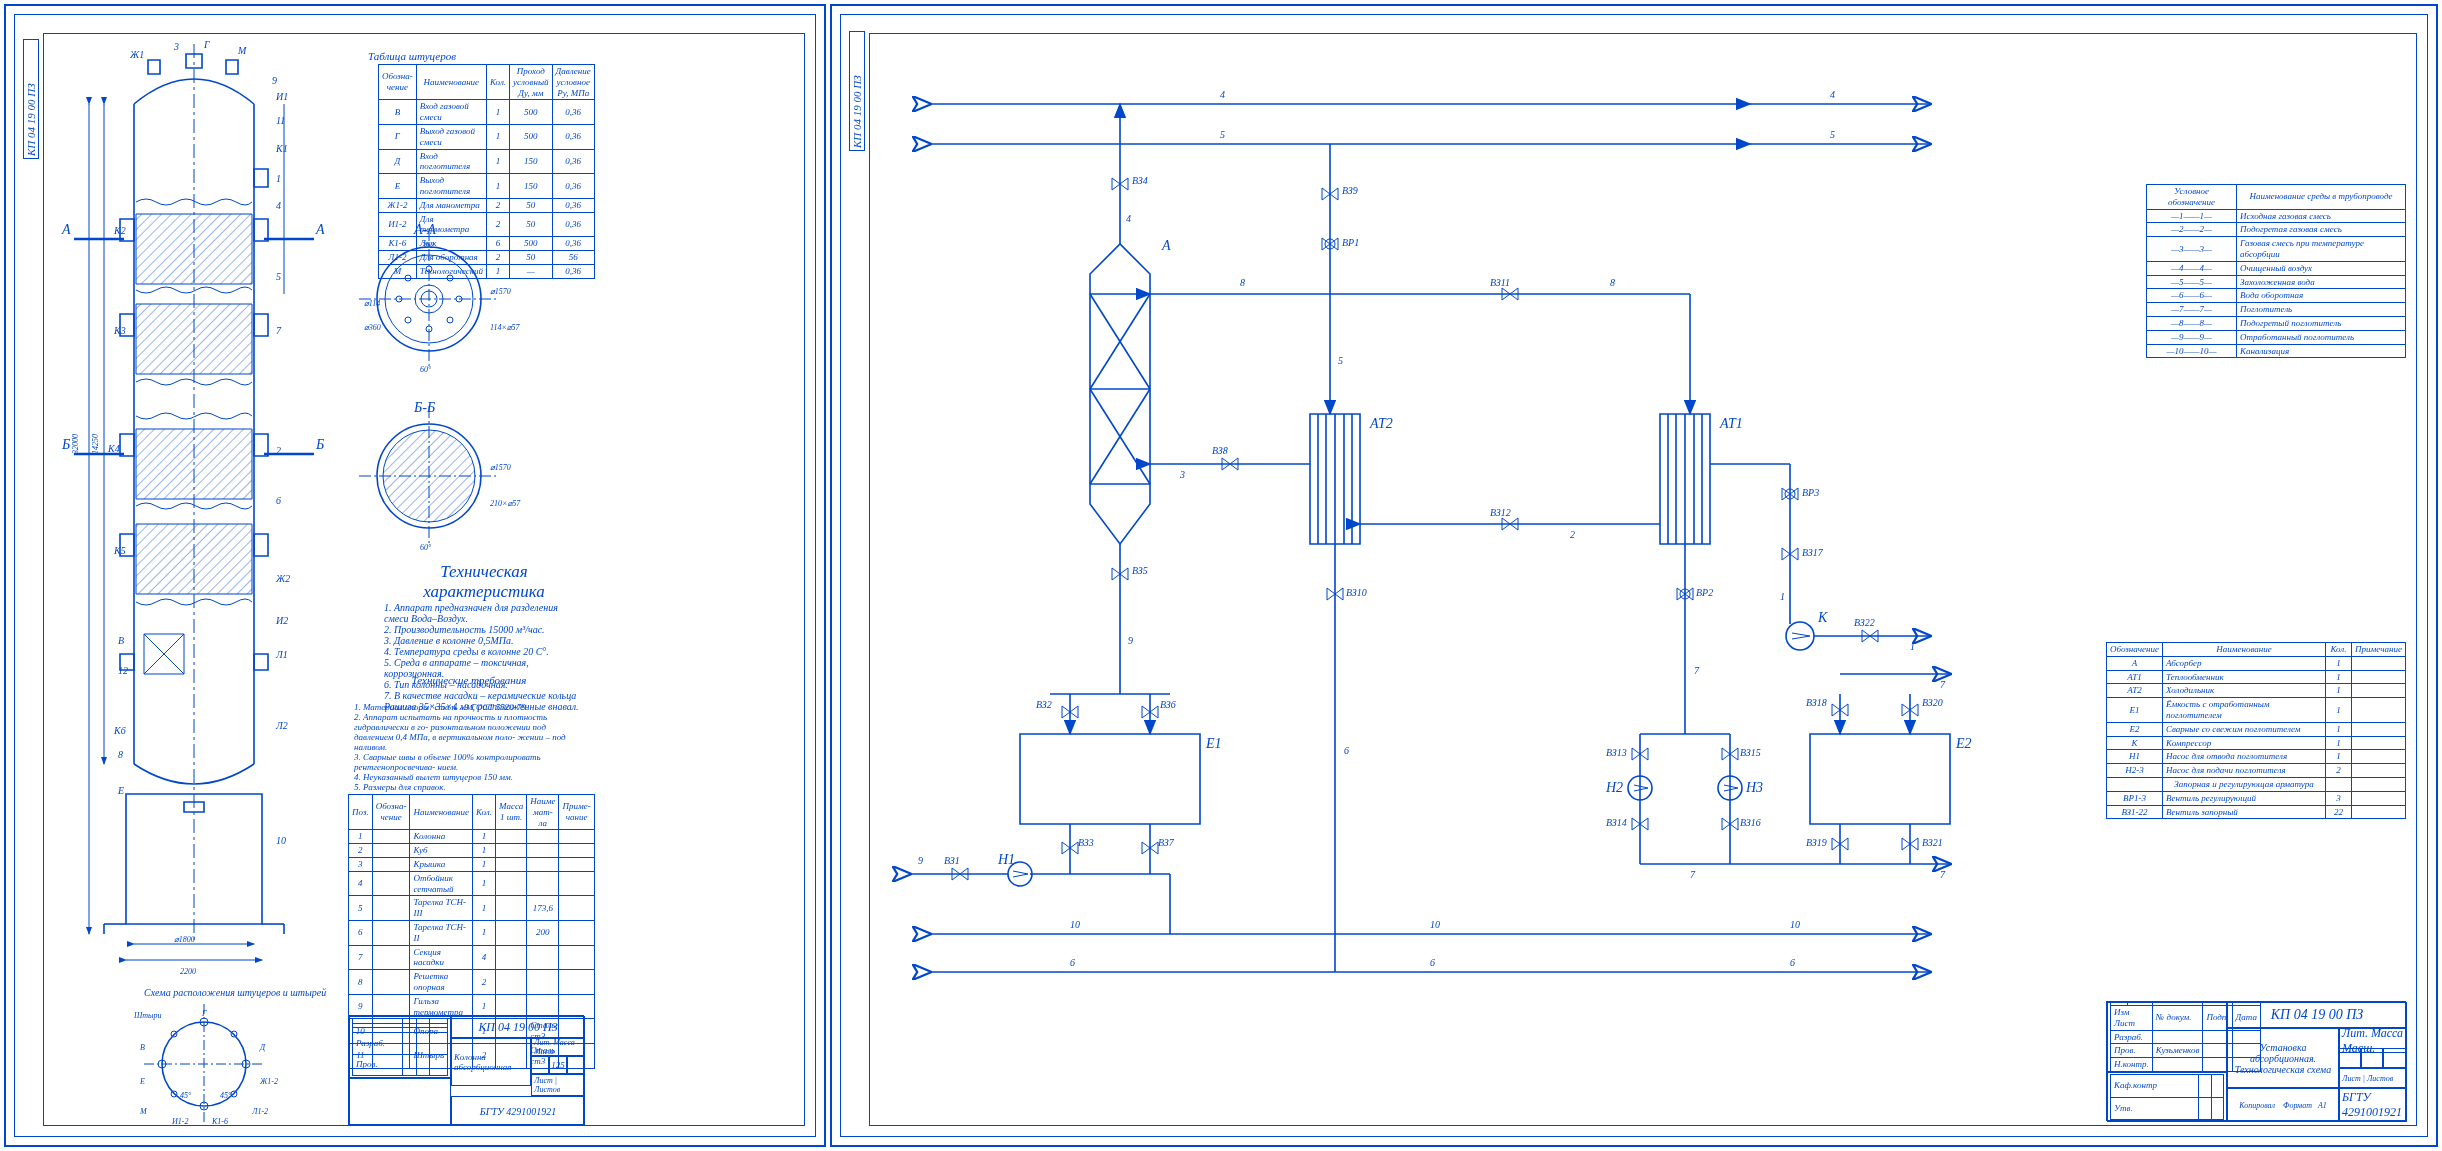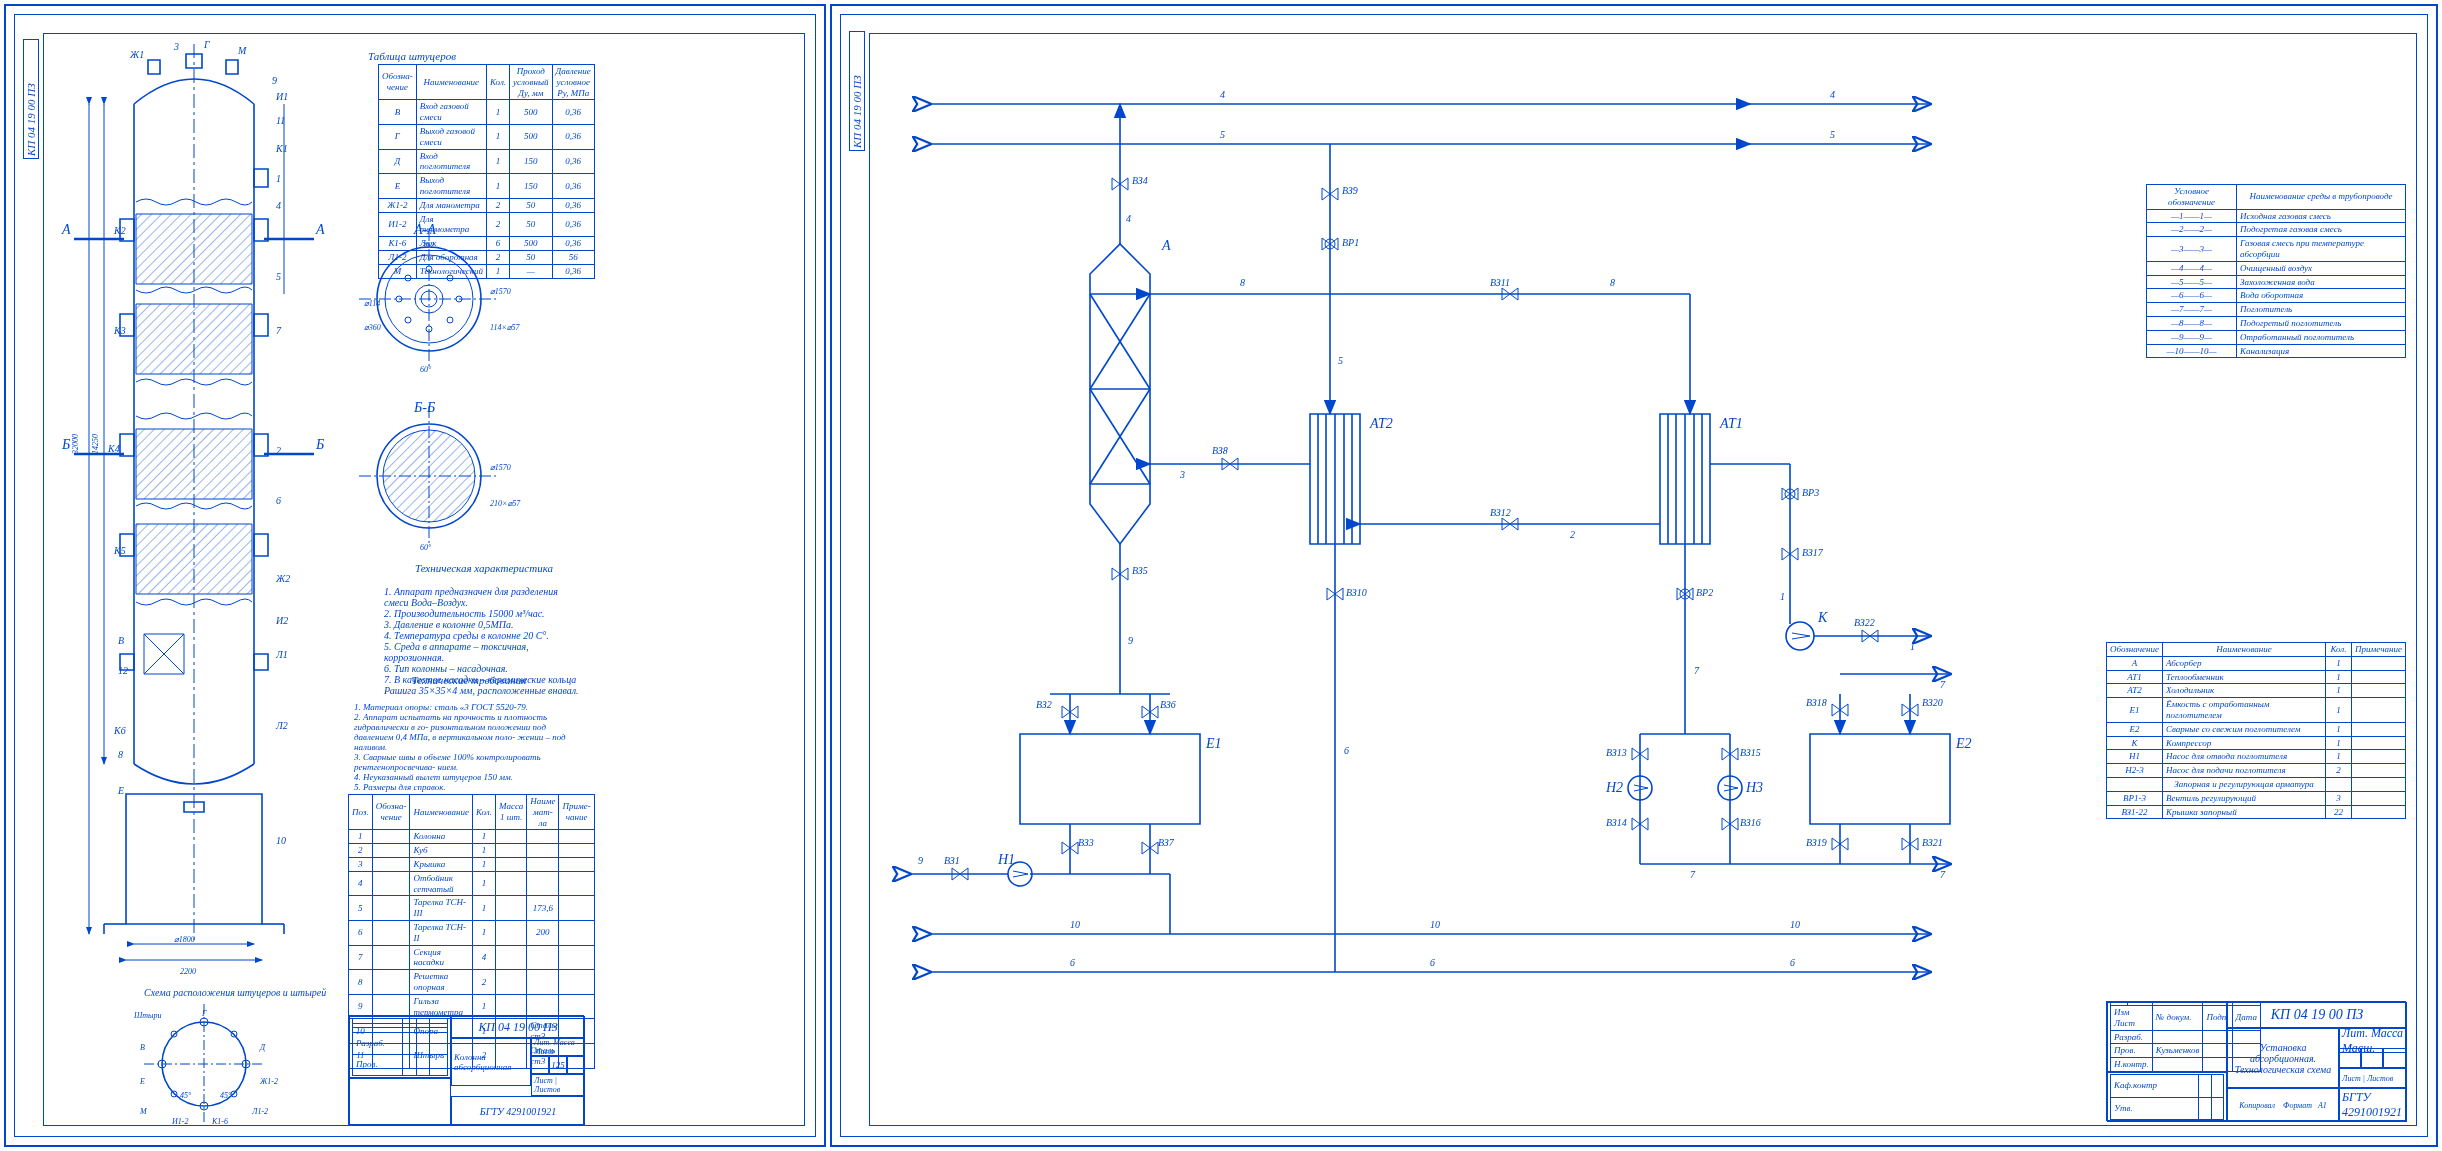--- a/index.html
+++ b/index.html
@@ -293,21 +293,21 @@
                 <td class="ctr">М</td>
                 <td>Технологический</td>
                 <td class="ctr">1</td>
                 <td class="ctr">—</td>
                 <td class="ctr">0,36</td>
               </tr>
 </tbody>
           </table>
 
 <div style="position:absolute;left:340px;top:528px;color:#0047cc;font-size:10px;width:200px">
-<div style="text-align:center;font-size:11px;margin-bottom:12px">Техническая характеристика</div>
+<div style="text-align:center;font-size:17px;margin-bottom:0">Техническая характеристика</div>
 <div>1. Аппарат предназначен для разделения смеси Вода–Воздух.</div>
             <div>2. Производительность 15000 м³/час.</div>
             <div>3. Давление в колонне 0,5МПа.</div>
 <div>4. Температура среды в колонне 20 С°.</div>
             <div>5. Среда в аппарате – токсичная, коррозионная.</div>
             <div>6. Тип колонны – насадочная.</div>
 <div>7. В качестве насадки – керамические кольца Рашига 35×35×4 мм, расположенные внавал.</div>
 </div>
 
 <div style="position:absolute;left:310px;top:640px;color:#0047cc;font-size:9px;width:230px">
@@ -867,21 +867,21 @@
                 <td></td>
               </tr>
 <tr>
                 <td class="ctr">ВР1-3</td>
                 <td>Вентиль регулирующий</td>
                 <td class="ctr">3</td>
                 <td></td>
               </tr>
 <tr>
                 <td class="ctr">ВЗ1-22</td>
-                <td>Крышка запорный</td>
+                <td>Вентиль запорный</td>
                 <td class="ctr">22</td>
                 <td></td>
               </tr>
 </tbody>
           </table>
 
 <div class="title-block" style="right:10px;bottom:4px;width:300px;height:120px">
 <div class="tb-cell" style="left:0;top:0;width:120px;height:70px">
   <table class="tbl" style="position:relative;width:100%;height:100%">
   <tbody>

